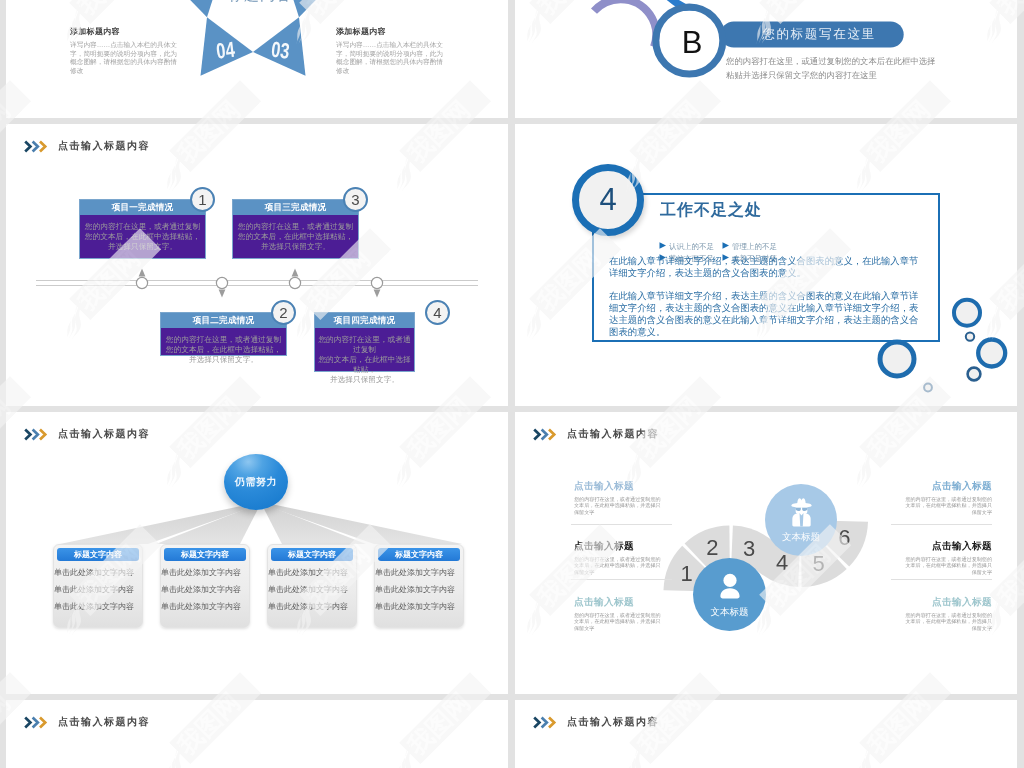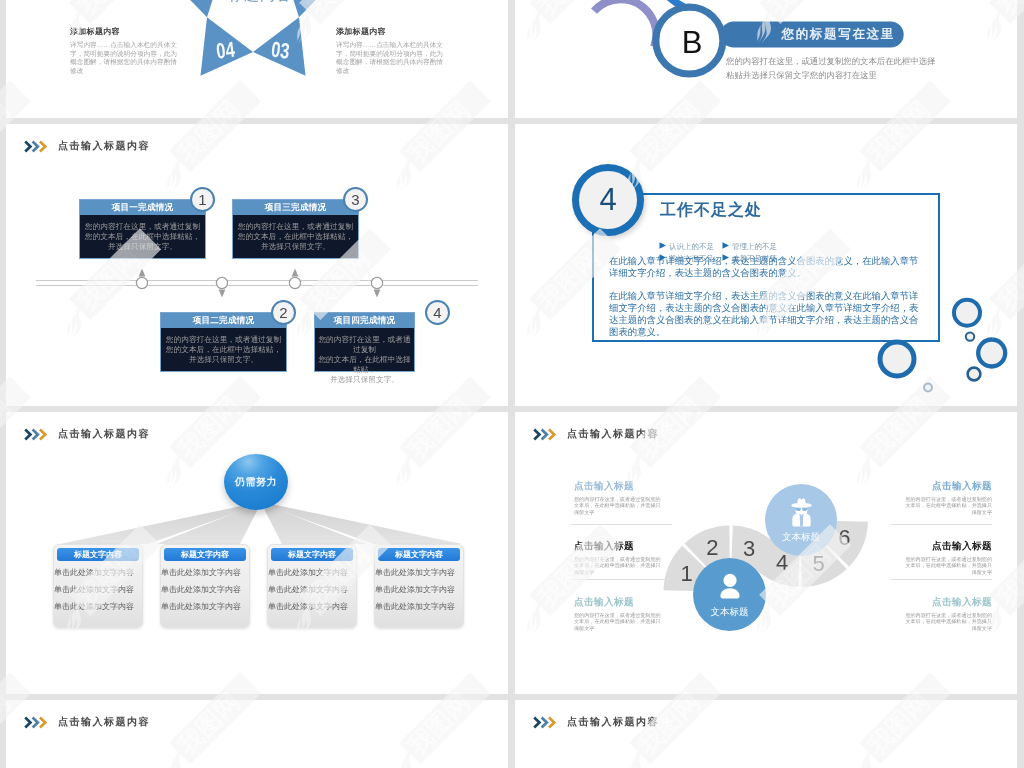--- a/index.html
+++ b/index.html
@@ -10,21 +10,21 @@
   .abs{position:absolute;}
   .wm-layer{position:absolute;left:0;top:0;width:1024px;height:768px;pointer-events:none;z-index:90;
             overflow:hidden;opacity:.62;}
   .wm{position:absolute;width:150px;height:140px;}
   
   .stitle{position:absolute;display:flex;align-items:center;}
   .chev{width:24px;height:13px;}
   .stitle-text{font-size:10px;color:#4a4a4a;font-weight:bold;letter-spacing:1.5px;margin-left:10px;}
 
   
-  .tl-card{position:absolute;box-sizing:border-box;border:1px solid #7aa6cd;background:#0f172a;}
+  .tl-card{position:absolute;box-sizing:border-box;border:1px solid #7aa6cd;background:#4c1d95;}
   .tl-head{height:15px;background:#5b92c4;color:#fff;font-size:8.6px;font-weight:bold;
            display:flex;align-items:center;justify-content:center;letter-spacing:.2px;}
   .tl-body{font-size:7.7px;color:#9a9a9a;line-height:10px;text-align:center;padding:7px 2px 0;white-space:pre-line;}
   .tl-num{position:absolute;border-radius:50%;background:#f3f3f3;border:2.3px solid #4b82b4;
           display:flex;align-items:center;justify-content:center;color:#4a4a4a;font-size:15px;
           box-sizing:border-box;}
 
   
   .tree-card{position:absolute;top:132px;width:90px;height:84px;border-radius:6px;
              background:linear-gradient(180deg,#f4f4f4 0%,#ececec 55%,#e0e0e0 100%);
@@ -85,22 +85,22 @@
       <path d="M79.0 175.2 A35.5 35.5 0 0 1 105.6 163.2 A35.5 35.5 0 0 1 139.0 210.8" fill="none" stroke="#8f8fc9" stroke-width="8"></path>
 
       <path d="M138 142 C 146 155, 160 169, 180 176" fill="none" stroke="#2a7ccd" stroke-width="7.4" stroke-linecap="butt"></path>
 
       <rect x="205.6" y="185.4" width="183.1" height="26.1" rx="13.05" fill="#3d77b0"></rect>
 
       <circle cx="174.3" cy="204.5" r="30" fill="#fff"></circle>
       <circle cx="174.3" cy="204.5" r="33.5" fill="none" stroke="#3d77b0" stroke-width="7"></circle>
       <text x="177" y="217" font-size="31" fill="#121212" text-anchor="middle" font-family="Liberation Sans, sans-serif">B</text>
     </svg>
-    <div class="abs" style="left:228px;top:185px;width:152px;text-align:right;color:#e6eef7;
-         font-size:12.6px;font-weight:bold;letter-spacing:1.6px;line-height:26px;">您的标题写在这里</div>
+    <div class="abs" style="left:228px;top:185px;width:152px;text-align:center;color:#e6eef7;
+         font-size:12.6px;font-weight:normal;letter-spacing:1.6px;line-height:26px;">您的标题写在这里</div>
     <div class="abs" style="left:211px;top:218px;font-size:8.4px;color:#8b8b8b;line-height:14px;">
       <div>您的内容打在这里，或通过复制您的文本后在此框中选择</div>
       <div>粘贴并选择只保留文字您的内容打在这里</div>
     </div>
   </div>
 
   <div class="slide" id="s3" style="left:6px;top:124px;width:502px;height:282px;">
     <div class="stitle" style="left:18px;top:15px;">
       <svg class="chev" viewBox="0 0 24 13">
         <path d="M1.2 1.6 L6.4 6.5 L1.2 11.4" fill="none" stroke="#1a4663" stroke-width="2.7" stroke-linecap="butt" stroke-linejoin="miter"></path>
@@ -128,21 +128,21 @@
     <div class="tl-card" style="left:226px;top:75px;width:127px;height:60px;">
       <div class="tl-head">项目三完成情况</div>
       <div class="tl-body">您的内容打在这里，或者通过复制
 您的文本后，在此框中选择粘贴，
 并选择只保留文字。</div>
     </div>
     <div class="tl-num" style="left:337px;top:63px;width:25px;height:25px;">
         <span>3</span>
       </div>
 
-    <div class="tl-card" style="left:154px;top:188px;width:127px;height:60px;">
+    <div class="tl-card" style="left:154px;top:188px;width:127px;height:44px;">
       <div class="tl-head">项目二完成情况</div>
       <div class="tl-body">您的内容打在这里，或者通过复制
 您的文本后，在此框中选择粘贴，
 并选择只保留文字。</div>
     </div>
     <div class="tl-num" style="left:265px;top:176px;width:25px;height:25px;">
         <span>2</span>
       </div>
 
     <div class="tl-card" style="left:308px;top:188px;width:101px;height:60px;">

